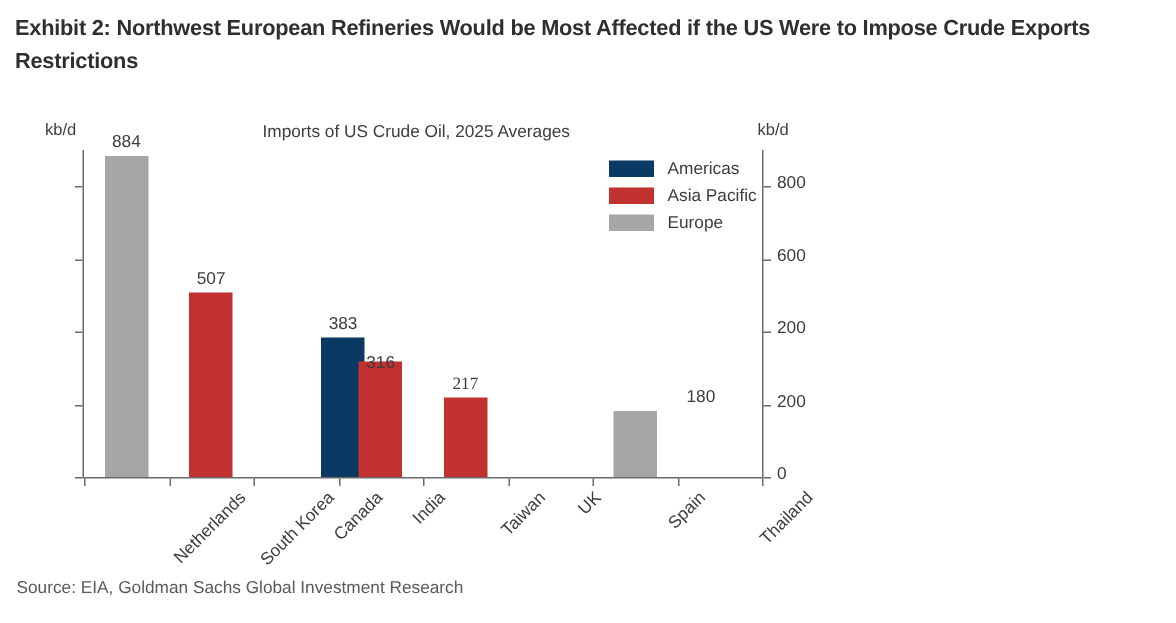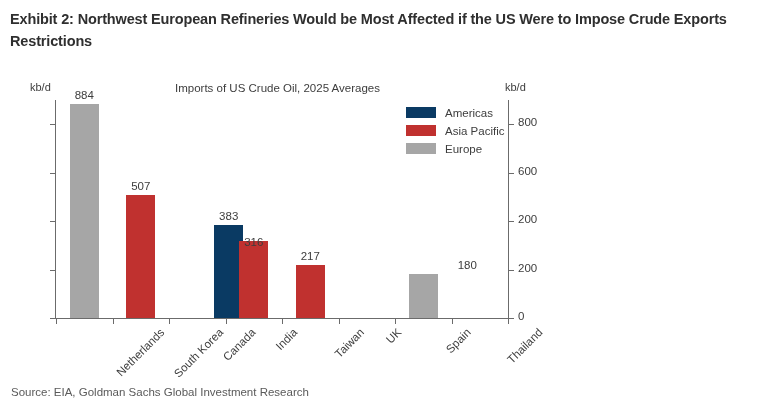--- a/index.html
+++ b/index.html
@@ -263,21 +263,21 @@
         <div class="bar-value" style="bottom: 125.807px;">507</div>
       </div>
       <div class="bar-slot" style="left: 114px; width: 29.38px; margin-left: 44px;">
         <div class="bar" title="Canada: 383" style="height: 92.7711px; background: rgb(10, 58, 99);"></div>
         <div class="bar-value" style="bottom: 95.7711px;">383</div>
       </div>
       <div class="bar-slot" style="left: 183.06px; width: 29.38px;">
         <div class="bar" title="India: 316" style="height: 76.5422px; background: rgb(192, 49, 47);"></div>
         <div class="bar-value" style="bottom: 70px;">316</div>
       </div>
-      <div class="bar-slot" style="left: 239.56px; width: 29.38px;">
+      <div class="bar-slot" style="left: 239.56px; width: 29.38px; font-family: Liberation Serif, serif;">
         <div class="bar" title="Taiwan: 217" style="height: 52.5622px; background: rgb(192, 49, 47);"></div>
         <div class="bar-value" style="bottom: 55.5622px;">217</div>
       </div>
       <div class="bar-slot" style="left: 352.56px; width: 29.38px;">
         <div class="bar" title="Spain: 180" style="height: 43.6px; background: rgb(166, 166, 166);"></div>
         <div class="bar-value" style="bottom: 46.6px; margin-left: 44px;">180</div>
       </div>
     </div>
   <div class="xticks" id="xticks">
       <div class="xtick-mark" style="left: 0px;"></div>

